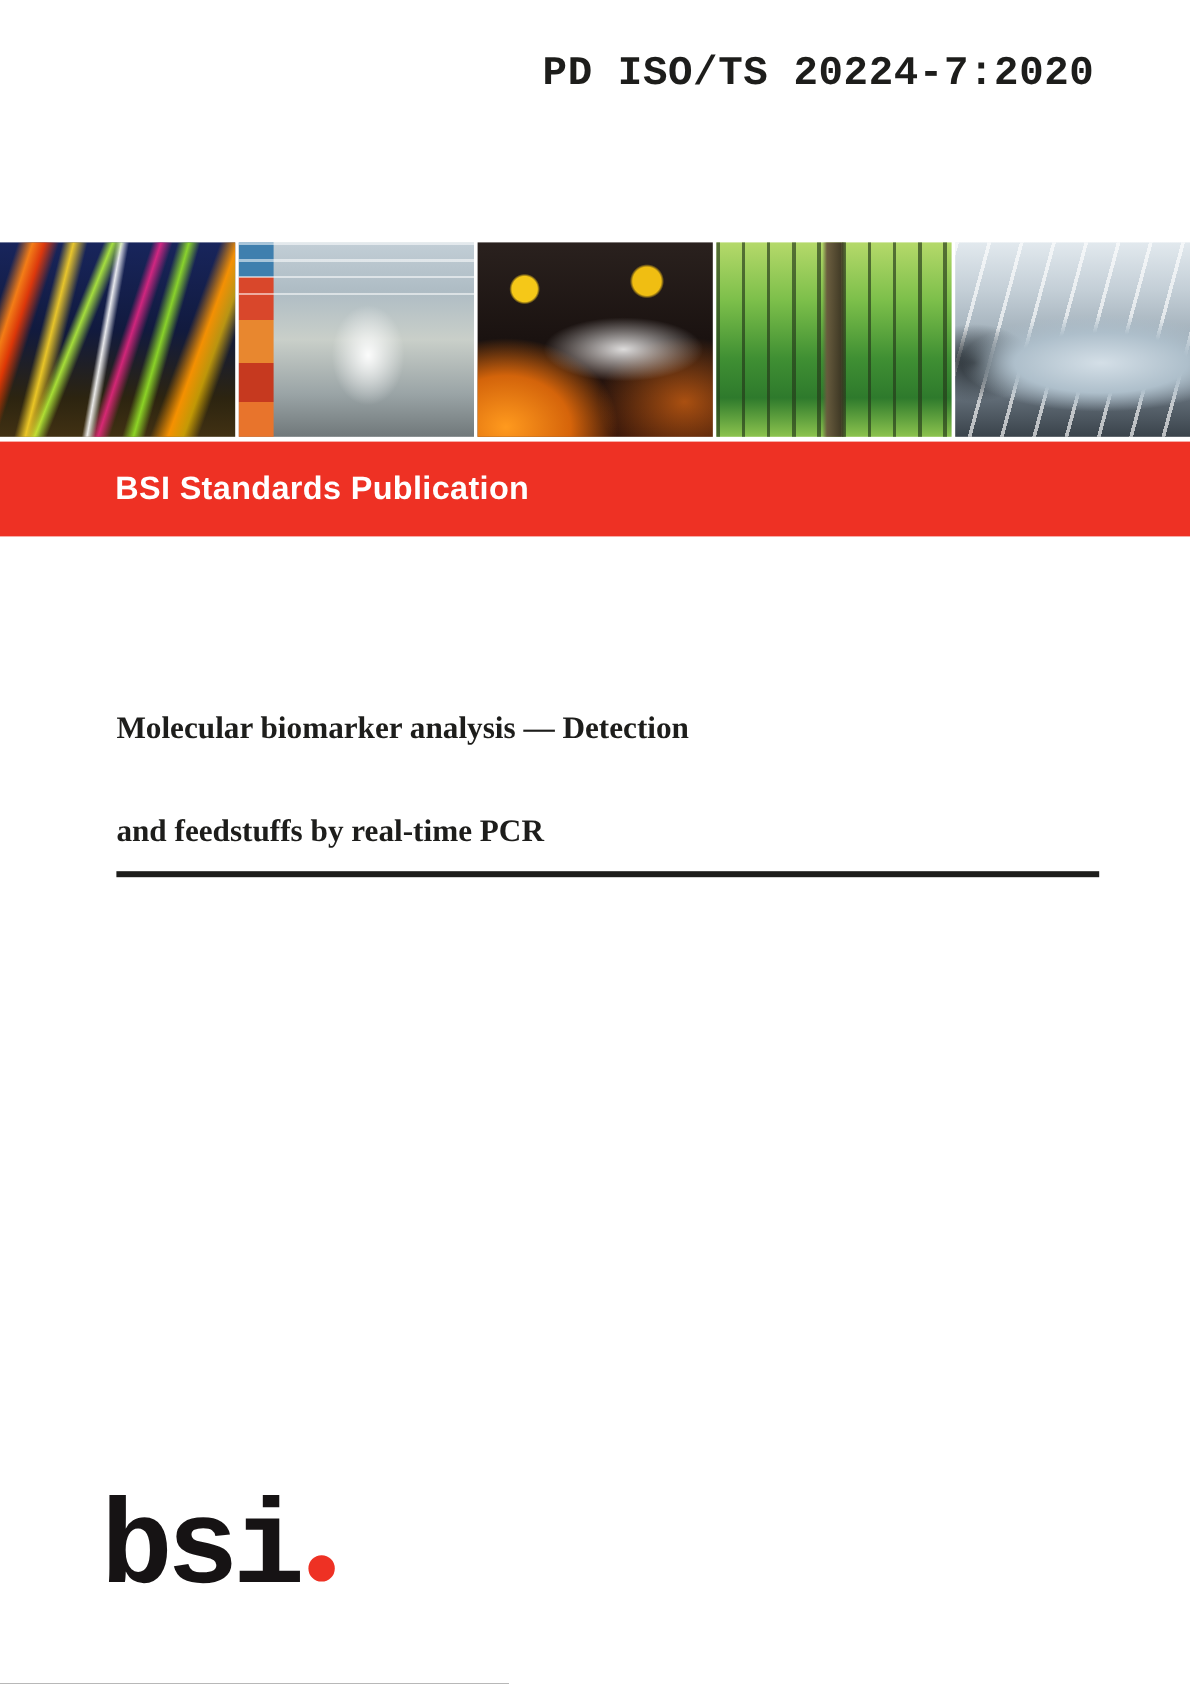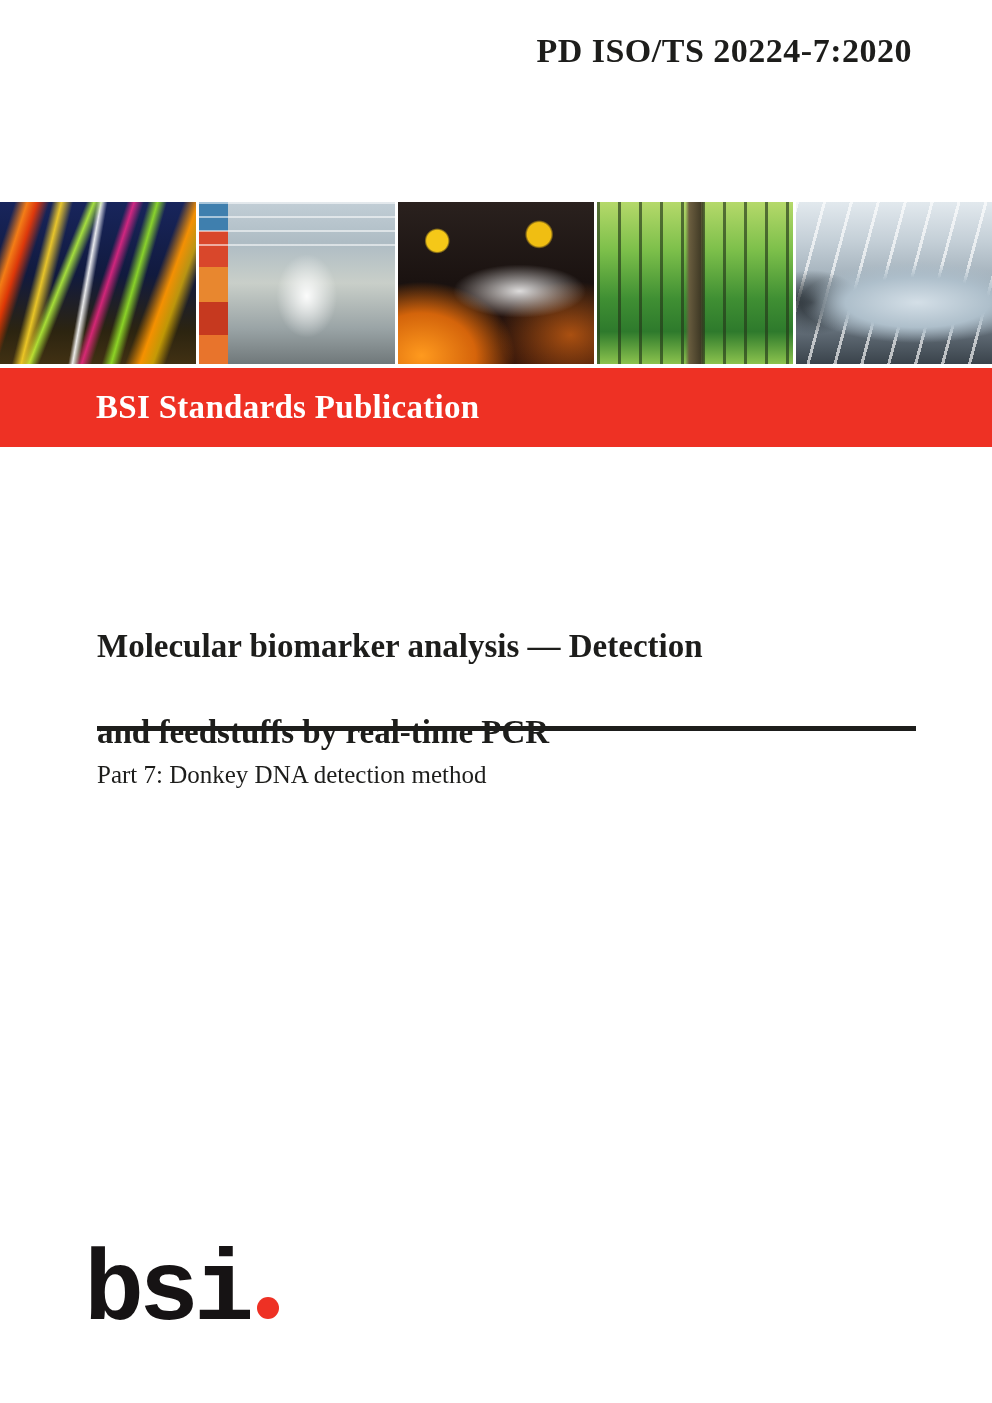--- a/index.html
+++ b/index.html
@@ -14,22 +14,22 @@
     position:relative;
     width:992px;height:1403px;
     background:#ffffff;
     overflow:hidden;
     font-family:"Liberation Serif", serif;
     color:var(--text);
   }
 
   
   .doc-number{
-    position:absolute;top:32px;right:80px;
-    font-family:Liberation Serif, serif;
+    position:absolute;top:43px;right:80px;
+    font-family:Liberation Mono, monospace;
     font-size:34px;font-weight:600;
     letter-spacing:0.5px;
     color:var(--text);
     margin-left:44px;
   }
 
   
   .photo-strip{
     position:absolute;top:202px;left:0;
     width:992px;height:162px;
@@ -83,36 +83,35 @@
 
   
   .banner{
     position:absolute;top:368px;left:0;
     width:992px;height:79px;
     background:var(--brand-red);
     display:flex;align-items:center;
     padding-left:96px;
   }
   .banner-label{
-    font-family:Liberation Serif, serif;
+    font-family:Liberation Sans, sans-serif;
     font-weight:700;
-    font-size:33px;
+    font-size:27px;
     color:var(--banner-text);
     letter-spacing:0.3px;
   }
 
   
   .title-block{
     position:absolute;top:585px;left:97px;width:830px;
     font-family:"Liberation Serif", serif;
     font-weight:700;
-    font-size:33px;
+    font-size:26px;
     line-height:43px;
     color:var(--text);
-    margin-top:40px;
   }
   .rule{
     position:absolute;top:726px;left:97px;
     width:819px;height:5px;
     background:var(--text);
   }
   .subtitle{
     position:absolute;top:761px;left:97px;
     font-family:"Liberation Serif", serif;
     font-size:25px;font-weight:400;
@@ -157,19 +156,18 @@
   </div>
 
   <h1 class="title-block">
     <span class="title-line">Molecular biomarker analysis — Detection</span><br>
     <br>
     <span class="title-line">and feedstuffs by real-time PCR</span>
   </h1>
 
   <div class="rule"></div>
 
-  <div class="subtitle">Part 7: Donkey DNA detection method</div>
 
   <div class="logo">
     <span class="logo-text">bsi</span><span class="logo-dot"></span>
   </div>
 
 </div>
 
 </body></html>

